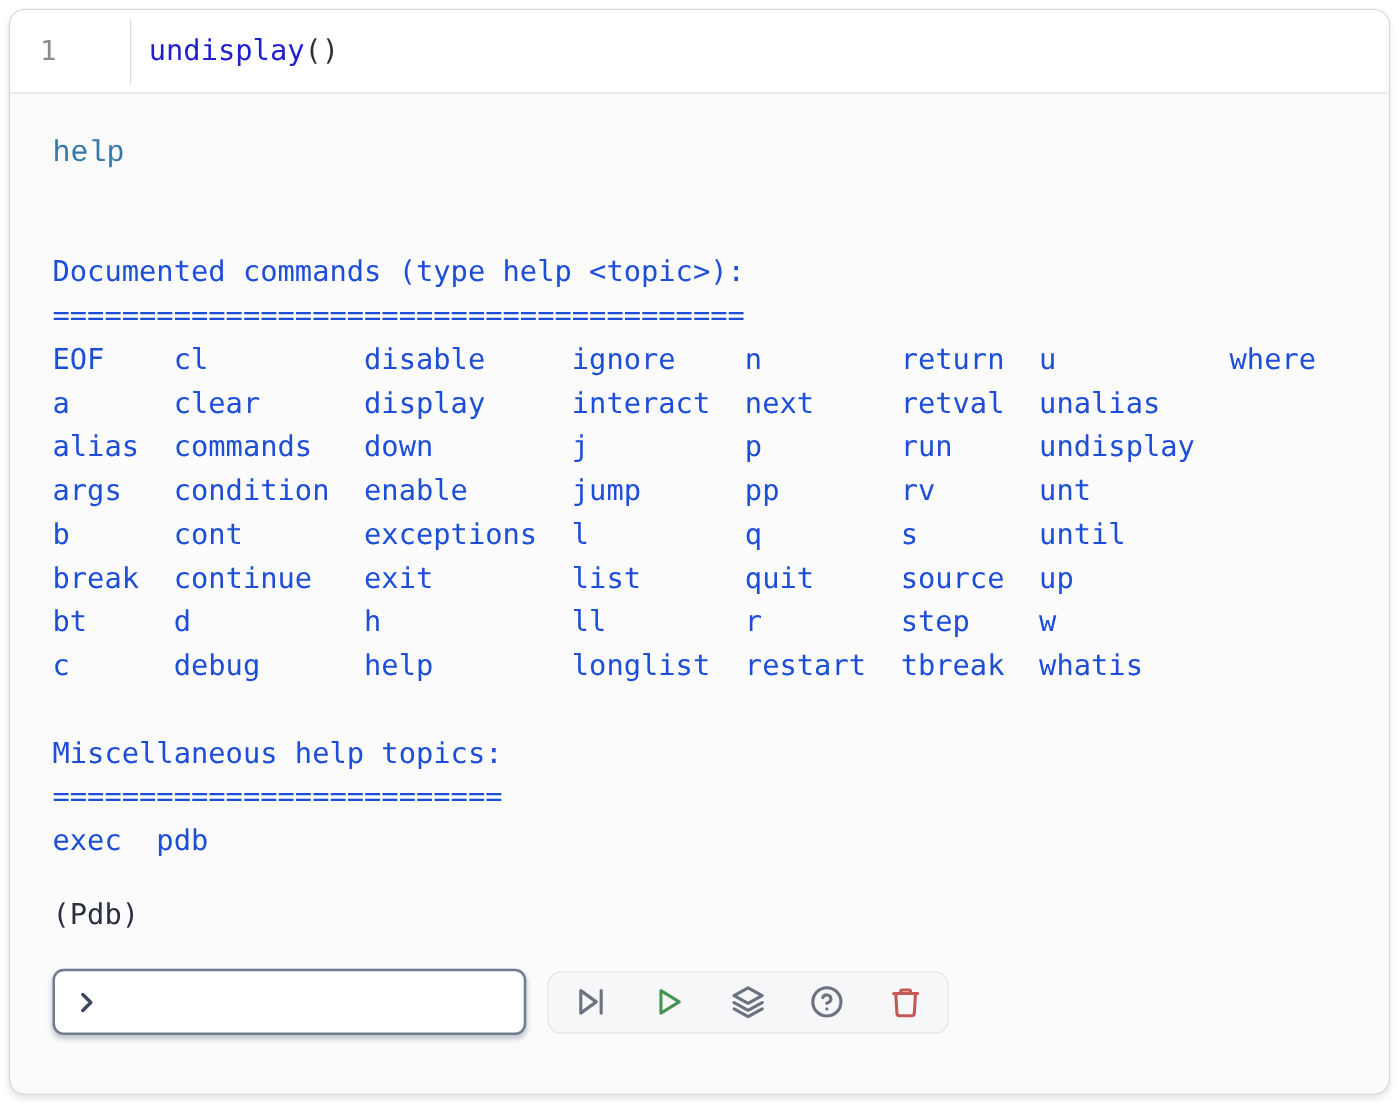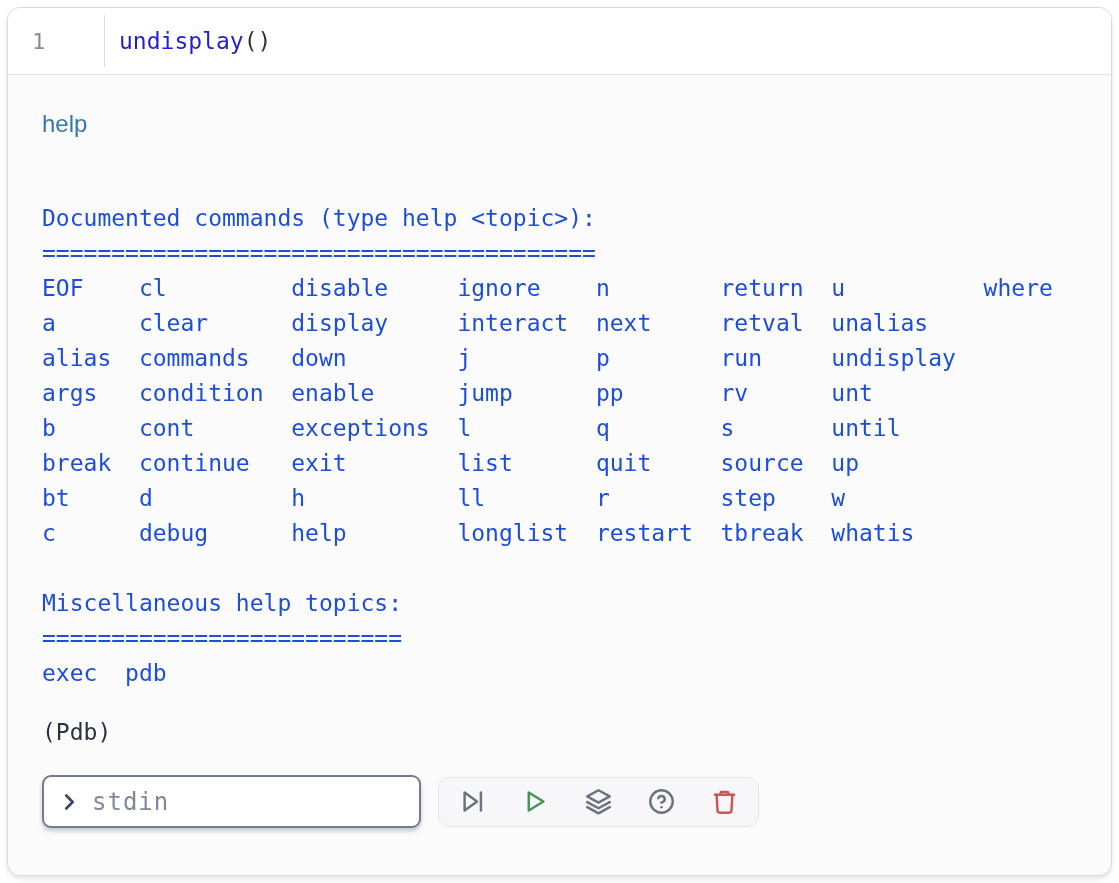--- a/index.html
+++ b/index.html
@@ -47,21 +47,21 @@
     color: #333333;
     cursor: text;
     flex: 1;
   }
   .kw { color: #1f1fce; }
   
   .console {
     padding: 34px 34px 0 34px;
   }
   .echo {
-    font-family: Liberation Sans, sans-serif;
+    font-family: Liberation Mono, monospace;
     font-size: 24px;
     line-height: 30px;
     color: #3579a8;
     margin: 0 0 62px 0;
   }
   .help-output {
     margin: 0;
     font-family: "DejaVu Sans Mono", monospace;
     font-size: 23px;
     line-height: 35px;
@@ -158,21 +158,20 @@
     <div class="pdb-prompt">(Pdb)</div>
 
     <div class="controls-row">
 
       <div class="stdin-group">
         <span class="stdin-chevron">
           <svg width="22" height="22" viewBox="0 0 24 24" fill="none" stroke="#3d4961" stroke-width="3" stroke-linecap="round" stroke-linejoin="round">
             <polyline points="9 5 16 12 9 19"></polyline>
           </svg>
         </span>
-        <input class="stdin-input" type="text" placeholder="stdin" style="">
       </div>
 
       <div class="toolbar">
 
         <button class="icon-btn">
           <span>
             <svg width="27" height="27" viewBox="0 0 24 24" fill="none" stroke="#6b7280" stroke-width="2.2" stroke-linecap="round" stroke-linejoin="round">
               <polygon points="5 4 16 12 5 20 5 4"></polygon>
               <line x1="19.5" y1="4" x2="19.5" y2="20"></line>
             </svg>

